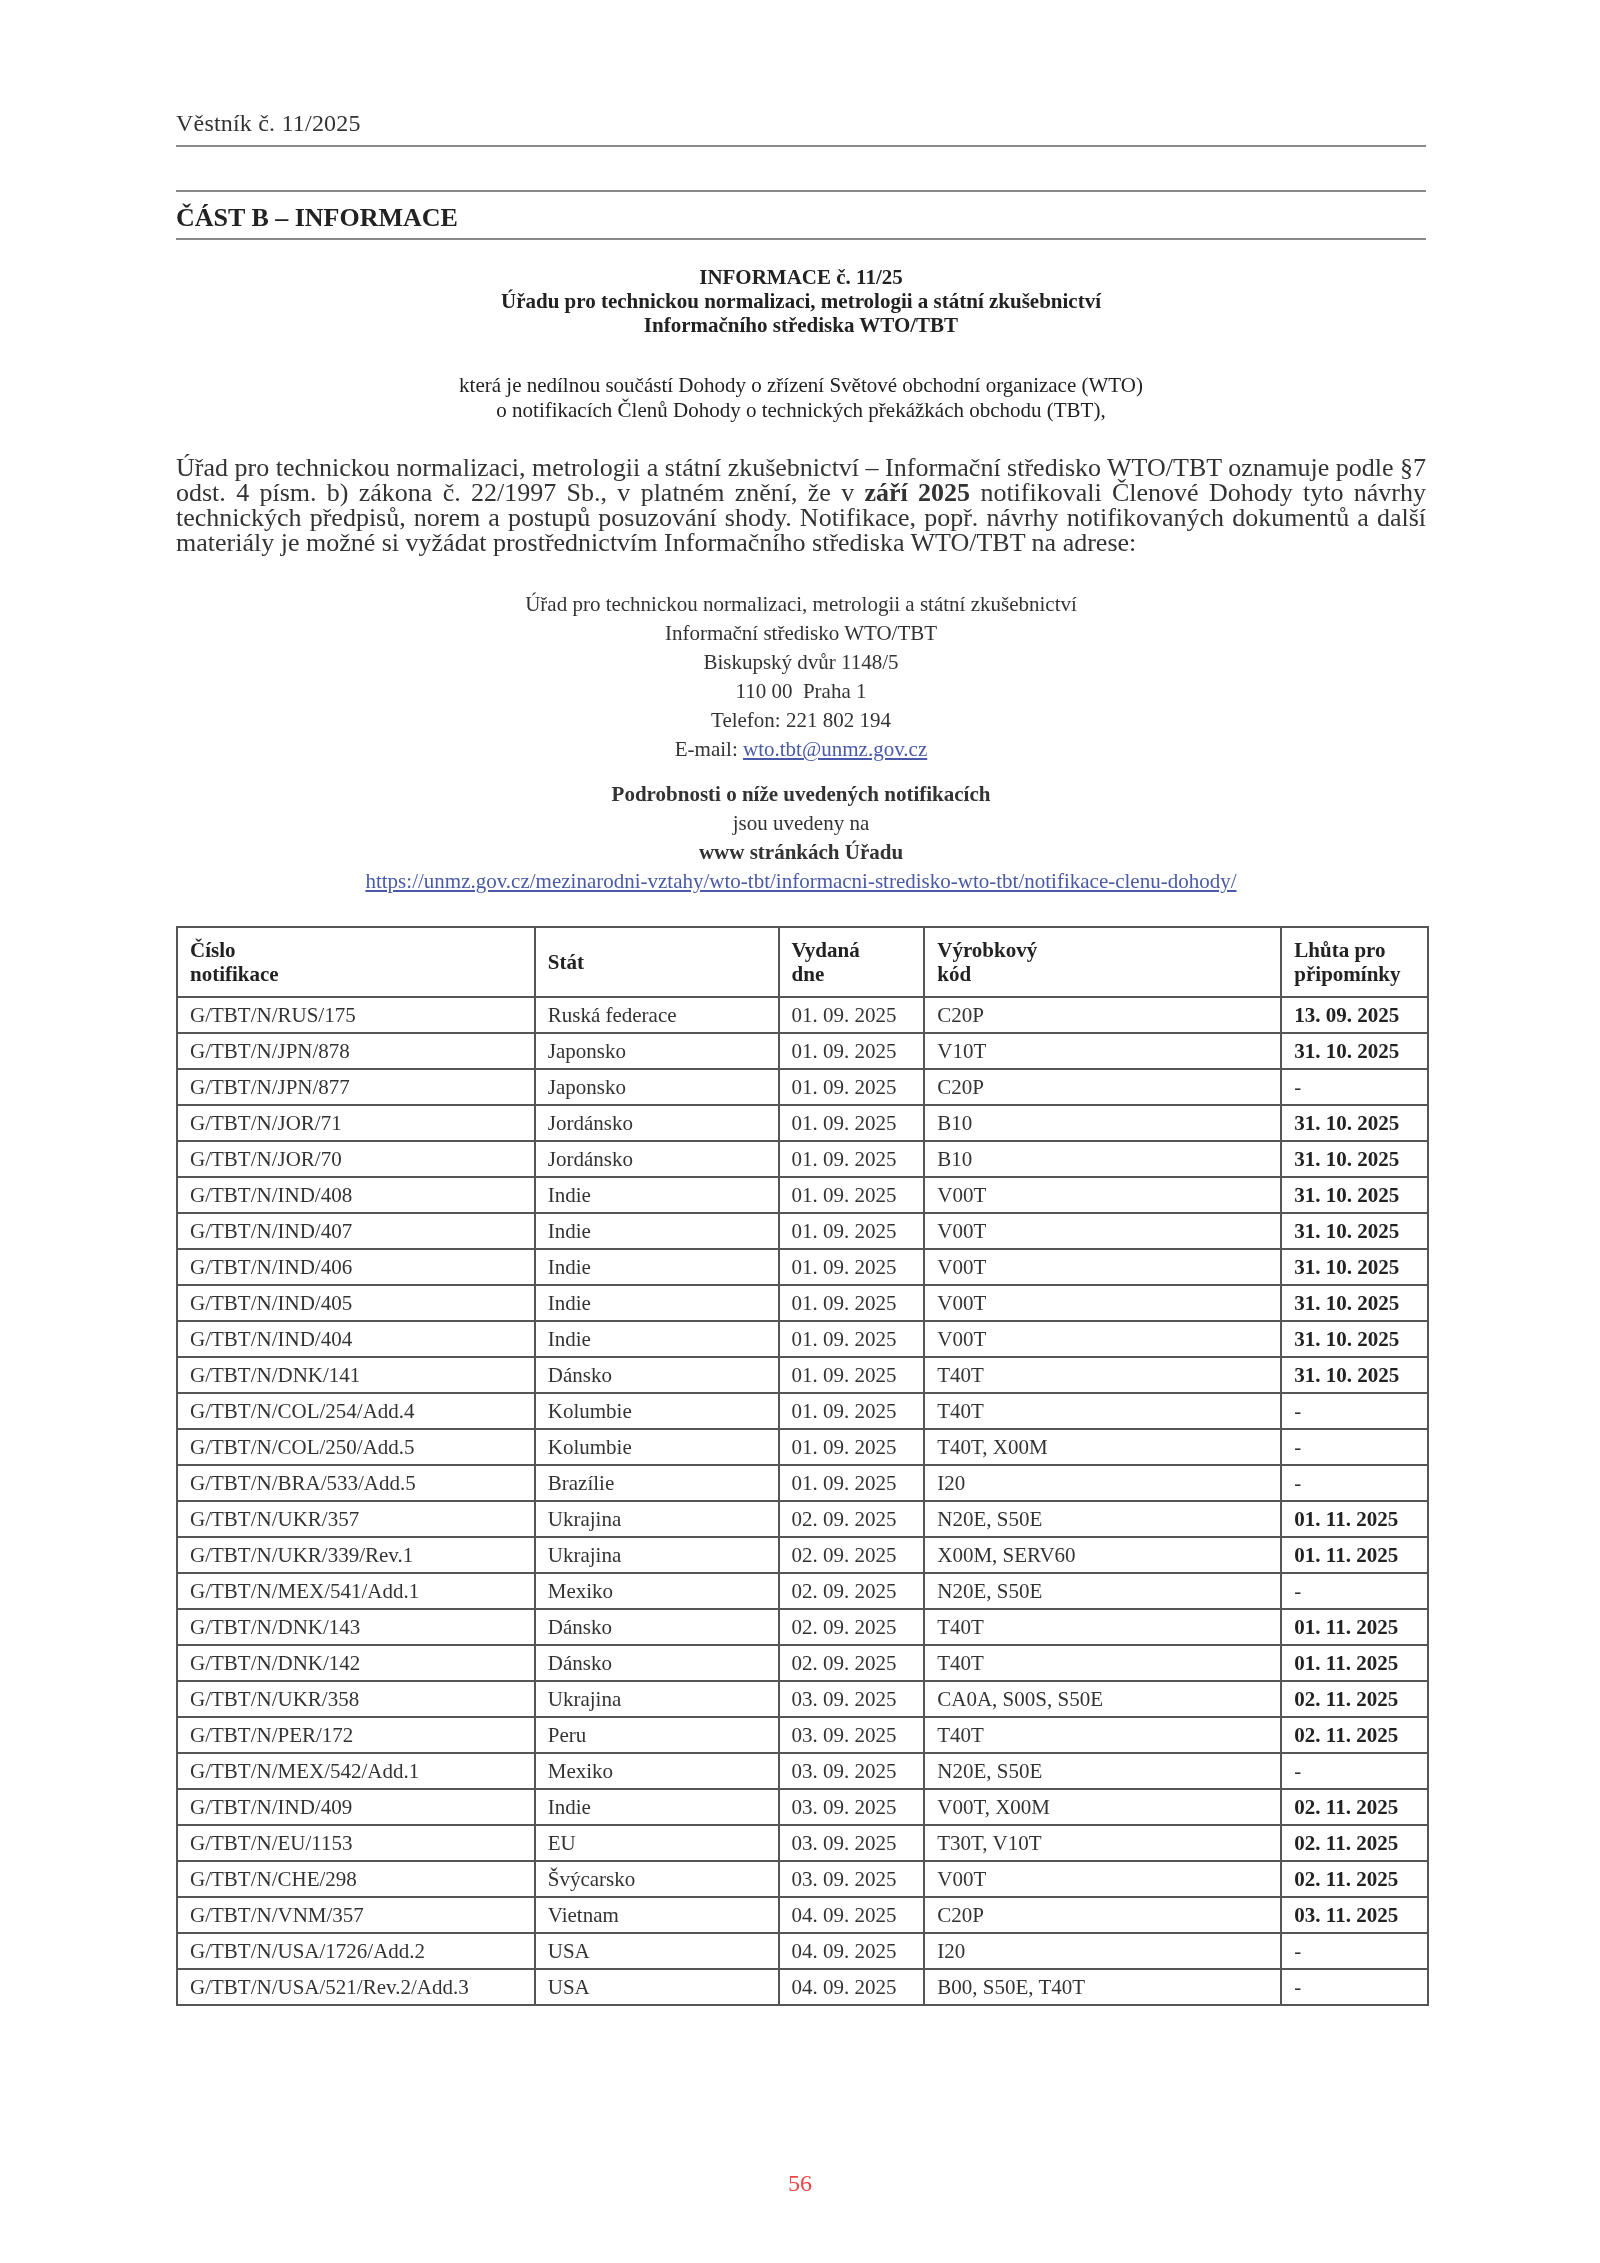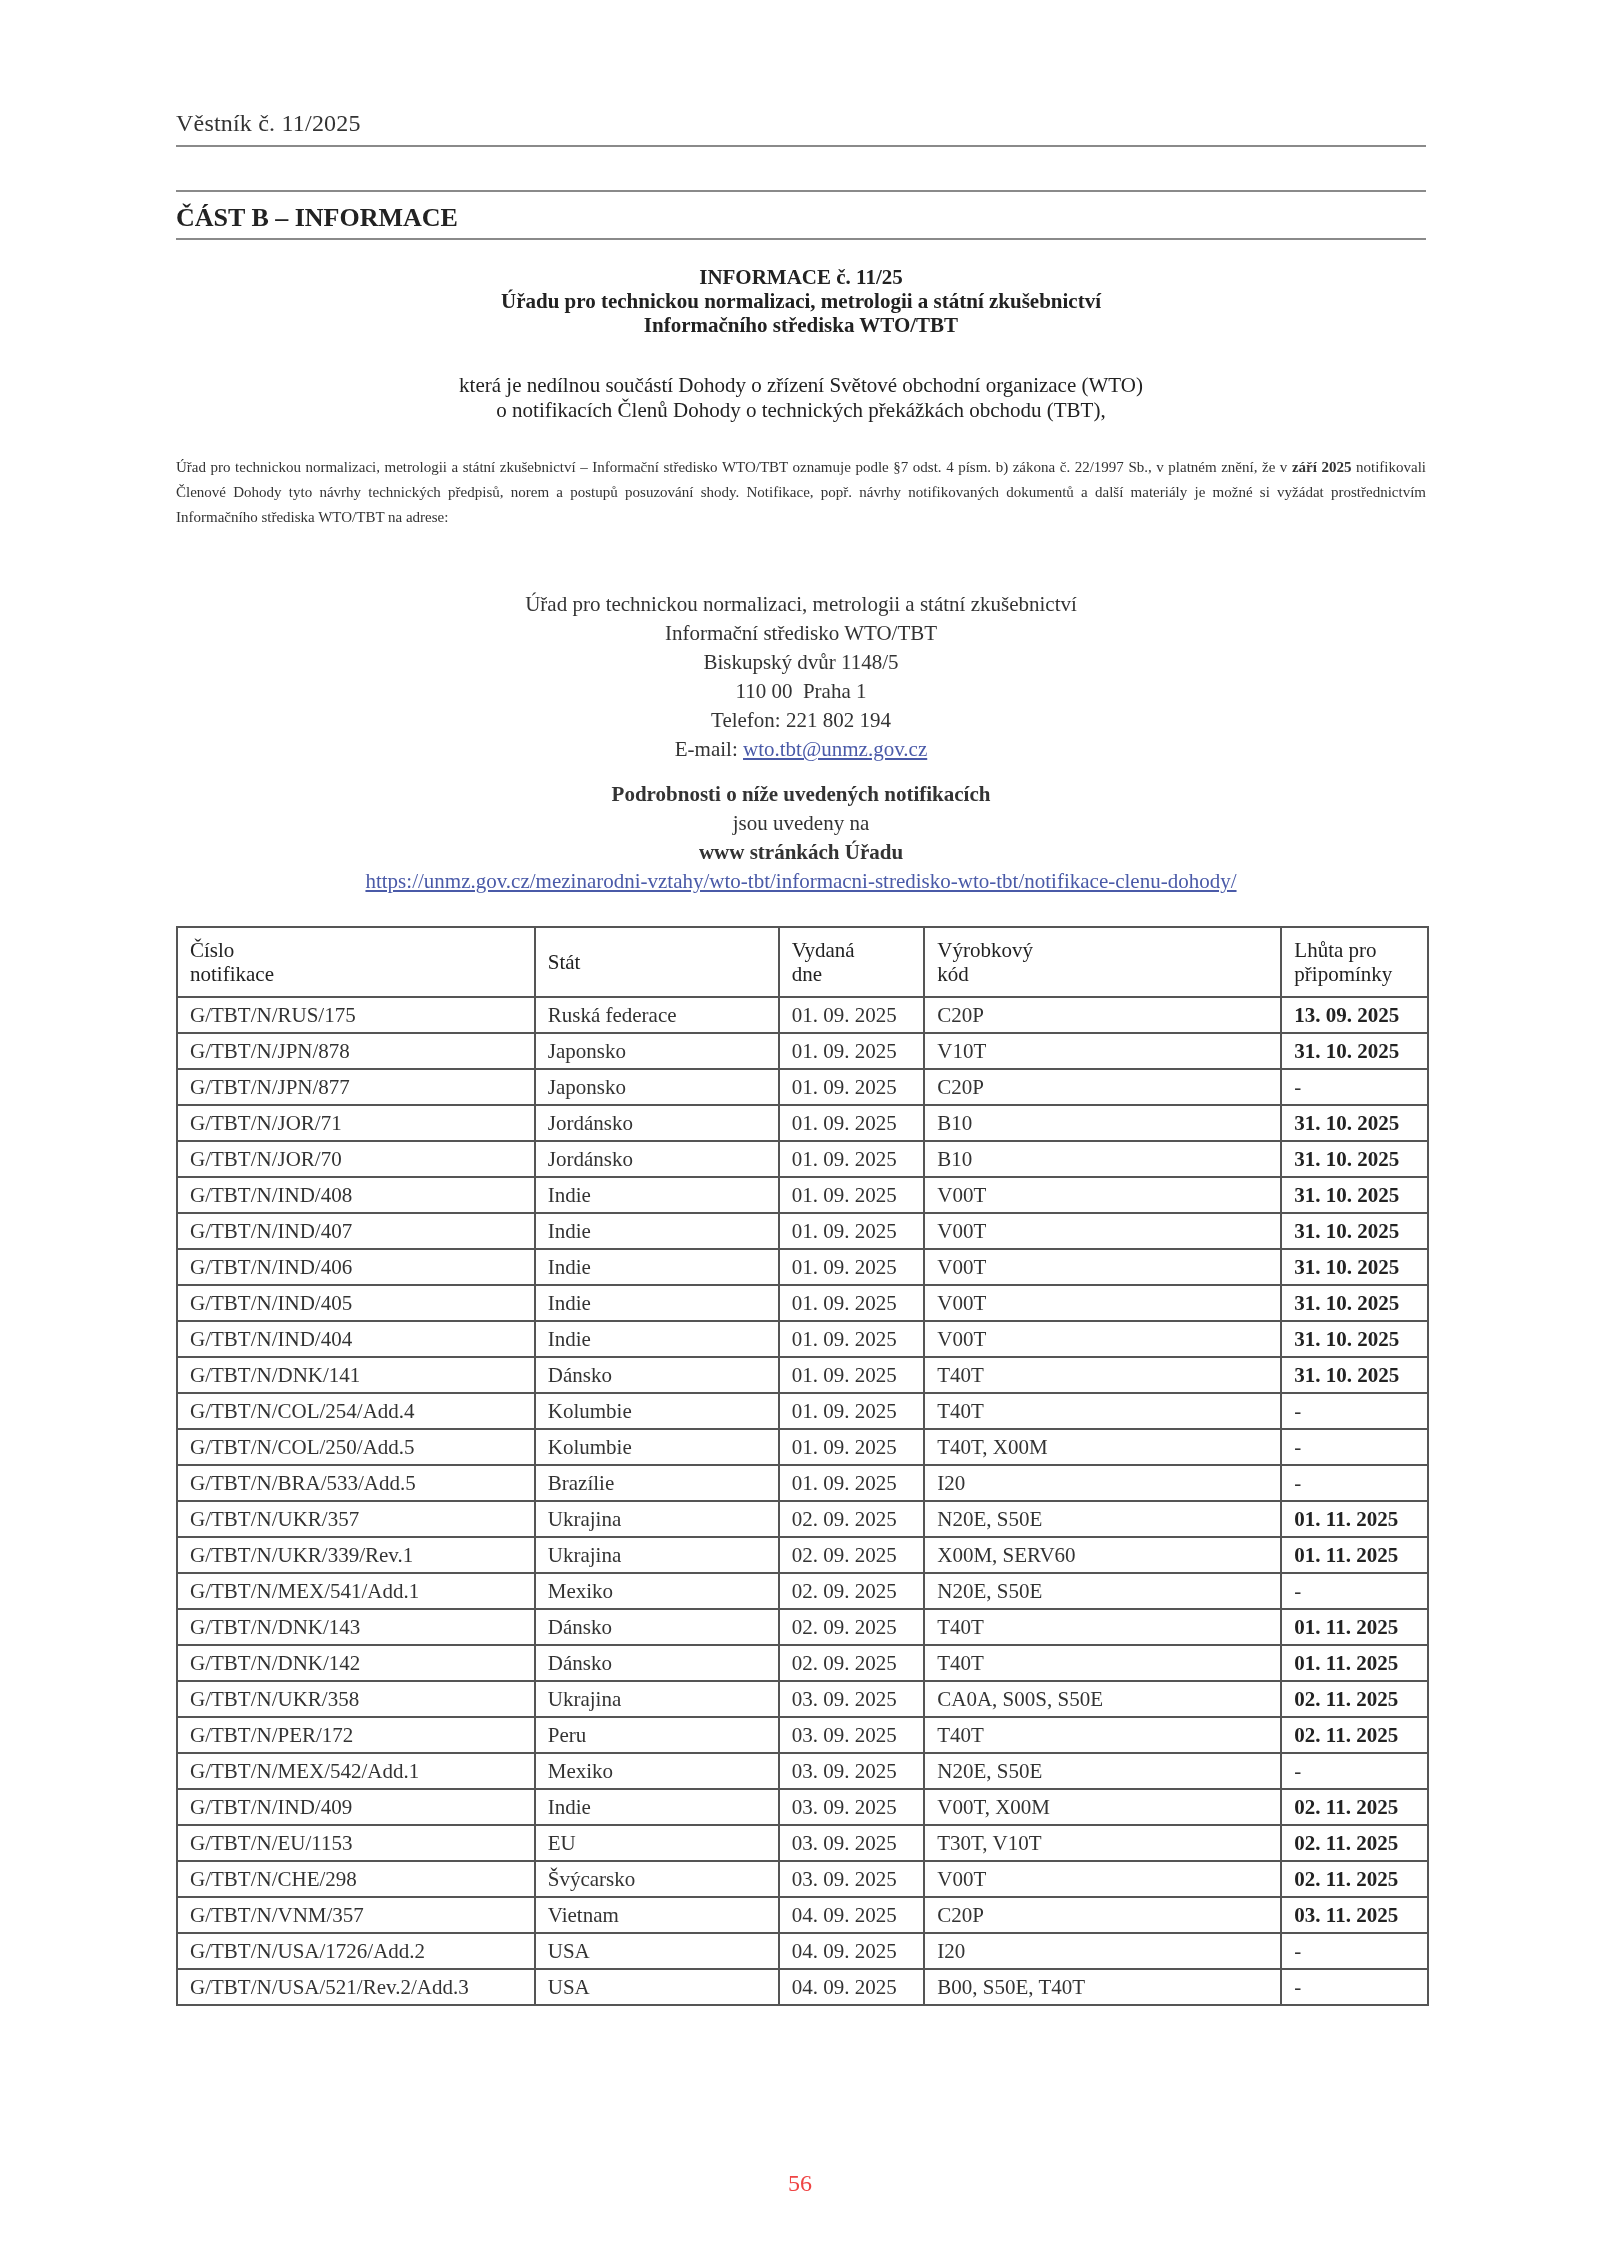--- a/index.html
+++ b/index.html
@@ -17,33 +17,33 @@
   .section-title {
     position: absolute; left: 176px; top: 203px; font-size: 26px; font-weight: bold;
     color: #222;
   }
   .center-block { position: absolute; left: 176px; width: 1250px; text-align: center; }
   .bold { font-weight: bold; }
   .title-block { top: 265px; font-size: 21px; line-height: 24px; text-align: center; }
   .subtitle-block { top: 373px; font-size: 21px; line-height: 25px; }
   .intro {
     position: absolute; left: 176px; top: 455px; width: 1250px;
-    font-size: 15px; line-height: 25px; text-align: justify; color: #333;
+    font-size: 26px; line-height: 25px; text-align: justify; color: #333;
   }
   .address-block { top: 590px; font-size: 21px; line-height: 29px; color: #333; }
   .details-block { top: 780px; font-size: 21px; line-height: 29px; color: #333; font-family: Liberation Serif, serif; }
   a.link { color: #4a5aa8; text-decoration: underline; }
   table.notif {
     position: absolute; left: 176px; top: 926px; width: 1253px;
     border-collapse: collapse; font-size: 21px; color: #333;
   }
   table.notif th, table.notif td {
     border: 2px solid #555555; padding: 0 12px; text-align: left; vertical-align: middle;
   }
-  table.notif th { font-weight: normal; height: 68px; line-height: 24px; color: #222; }
+  table.notif th { font-weight: bold; height: 68px; line-height: 24px; color: #222; }
   table.notif td { height: 34px; line-height: 24px; white-space: nowrap; }
   table.notif td.dl-bold { font-weight: bold; color: #222; }
   .col1 { width: 333px; } .col2 { width: 220px; } .col3 { width: 120px; }
   .col4 { width: 335px; } .col5 { width: 121px; }
   .page-number {
     position: absolute; left: 0; width: 1600px; top: 2170px; text-align: center;
     font-size: 24px; color: #ef4444;
   }
 </style>
 </head>

